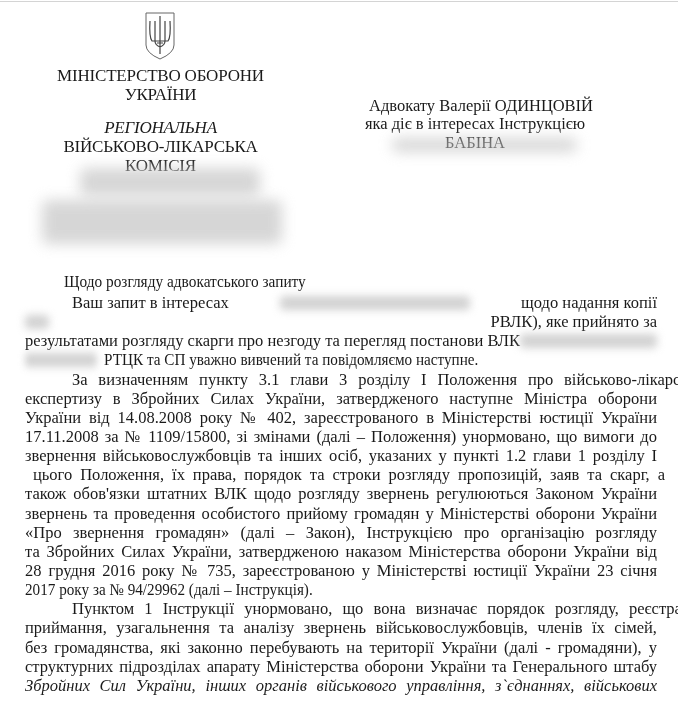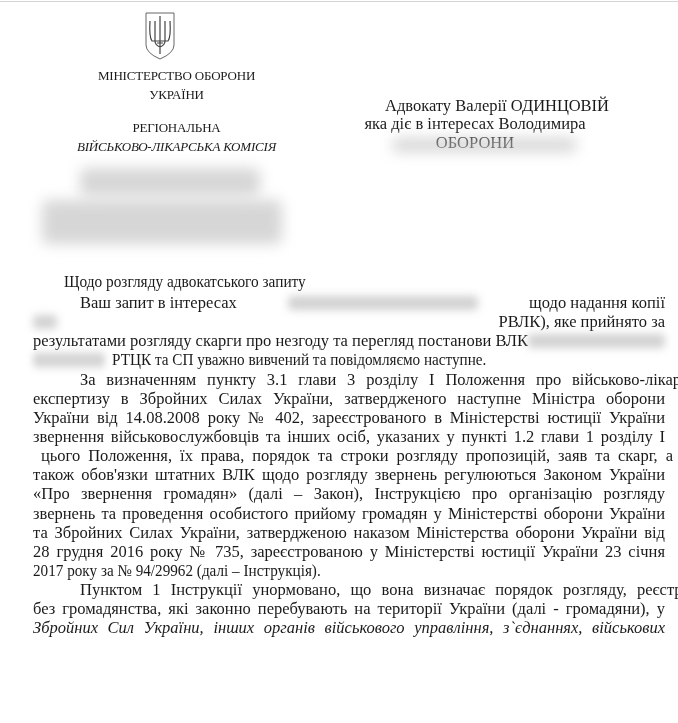--- a/index.html
+++ b/index.html
@@ -11,43 +11,43 @@
       position: relative;
     }
     .top-rule {
       position: absolute; left: 0; top: 1px; width: 678px; height: 1px;
       background: #d4d4d4;
     }
     .coat {
       position: absolute; left: 143px; top: 11px; width: 34px; height: 50px;
     }
     .org {
-      position: absolute; left: 44px; width: 265px; text-align: center;
-      font-size: 13px; line-height: 19px; letter-spacing: -0.2px;
+      position: absolute; left: 28px; width: 265px; text-align: center;
+      font-size: 17px; line-height: 19px; letter-spacing: -0.2px;
     }
     .org.l1 { top: 66px; }
     .org.l2 { top: 85px; }
-    .org.l3 { top: 118px; }
-    .org.l4 { top: 137px; font-style: italic; }
+    .org.l3 { top: 118px; font-style: italic; }
+    .org.l4 { top: 137px; }
     .blur {
       position: absolute; background: #c9c9c9; filter: blur(7px); opacity: 0.75;
       border-radius: 6px;
     }
     .addressee {
-      position: absolute; left: 362px; width: 270px; text-align: center;
+      position: absolute; left: 346px; width: 270px; text-align: center;
       font-size: 16.5px; line-height: 19px;
     }
     .addressee.a1 { top: 96px; }
     .addressee.a2 { top: 114px; left: 340px; }
     .subject {
       position: absolute; left: 64px; top: 272px; font-size: 16.5px;
       transform: scaleX(0.93); transform-origin: left;
     }
     .body-text {
-      position: absolute; left: 33px; top: 293px; width: 632px;
+      position: absolute; left: 25px; top: 293px; width: 632px;
       font-size: 16.5px; line-height: 19.15px;
     }
     .line {
       display: block; white-space: nowrap; height: 19.15px;
       text-align: justify; text-align-last: justify;
       transform-origin: left;
     }
     .line.indent { padding-left: 47px; }
     .line.last { text-align-last: left; }
     .inline-blur {
@@ -69,21 +69,21 @@
 
 <div class="org l1">МІНІСТЕРСТВО ОБОРОНИ</div>
 <div class="org l2">УКРАЇНИ</div>
 <div class="org l3">РЕГІОНАЛЬНА</div>
 <div class="org l4">ВІЙСЬКОВО-ЛІКАРСЬКА КОМІСІЯ</div>
 
 <div class="blur" style="left:80px; top:168px; width:180px; height:28px;"></div>
 <div class="blur" style="left:42px; top:200px; width:240px; height:44px;"></div>
 
 <div class="addressee a1">Адвокату Валерії ОДИНЦОВІЙ</div>
-<div class="addressee a2">яка діє в інтересах Володимира ОБОРОНИ</div>
+<div class="addressee a2">яка діє в інтересах Інструкцією БАБІНА</div>
 <div class="blur" style="left:392px; top:138px; width:185px; height:14px;"></div>
 
 <div class="subject">Щодо розгляду адвокатського запиту</div>
 
 <div class="body-text">
 
   <div class="flex-line">
     <span style="padding-left:47px;">Ваш запит в інтересах</span>
     <span class="inline-blur" style="width:190px;"></span>
     <span>щодо надання копії</span>
@@ -97,25 +97,28 @@
     <span class="inline-blur" style="width:140px;"></span>
   </div>
   <div class="flex-line" style="justify-content: flex-start; gap: 8px; transform: scaleX(0.92); transform-origin: left center; width: 686.957px;">
     <span class="inline-blur" style="width:78px;"></span>
     <span>РТЦК та СП уважно вивчений та повідомляємо наступне.</span>
   </div>
 
   <span class="line indent" style="display: block; width: 632px;">За визначенням пункту 3.1 глави 3 розділу І Положення про військово-лікарську</span>
   <span class="line" style="display: block; width: 632px;">експертизу в Збройних Силах України, затвердженого наступне Міністра оборони</span>
   <span class="line" style="display: block; width: 632px;">України від 14.08.2008 року № 402, зареєстрованого в Міністерстві юстиції України</span>
+  <span class="line" style="display: block; width: 632px;">17.11.2008 за № 1109/15800, зі змінами (далі – Положення) унормовано, що вимоги до</span>
   <span class="line" style="display: block; width: 632px;">звернення військовослужбовців та інших осіб, указаних у пункті 1.2 глави 1 розділу І</span>
   <span class="line" style="display: block; width: 632px; margin-left: 8px;">цього Положення, їх права, порядок та строки розгляду пропозицій, заяв та скарг, а</span>
   <span class="line" style="display: block; width: 632px;">також обов'язки штатних ВЛК щодо розгляду звернень регулюються Законом України</span>
+  <span class="line" style="display: block; width: 632px;">звернень та проведення особистого прийому громадян у Міністерстві оборони України</span>
   <span class="line" style="display: block; width: 632px;">«Про звернення громадян» (далі – Закон), Інструкцією про організацію розгляду</span>
-  <span class="line" style="display: block; width: 632px;">звернень та проведення особистого прийому громадян у Міністерстві оборони України</span>
   <span class="line" style="display: block; width: 632px;">та Збройних Силах України, затвердженою наказом Міністерства оборони України від</span>
   <span class="line" style="display: block; width: 632px;">28 грудня 2016 року № 735, зареєстрованою у Міністерстві юстиції України 23 січня</span>
   <span class="line last" style="display: block; width: 686.957px; transform: scaleX(0.92);">2017 року за № 94/29962 (далі – Інструкція).</span>
 
   <span class="line indent" style="display: block; width: 632px;">Пунктом 1 Інструкції унормовано, що вона визначає порядок розгляду, реєстрації,</span>
+  <span class="line" style="display: block; width: 632px;">приймання, узагальнення та аналізу звернень військовослужбовців, членів їх сімей,</span>
   <span class="line" style="display: block; width: 632px;">без громадянства, які законно перебувають на території України (далі - громадяни), у</span>
+  <span class="line" style="display: block; width: 632px;">структурних підрозділах апарату Міністерства оборони України та Генерального штабу</span>
   <span class="line" style="display: block; width: 632px; font-style: italic;">Збройних Сил України, інших органів військового управління, з`єднаннях, військових</span>
 </div>
 
 </body></html>

